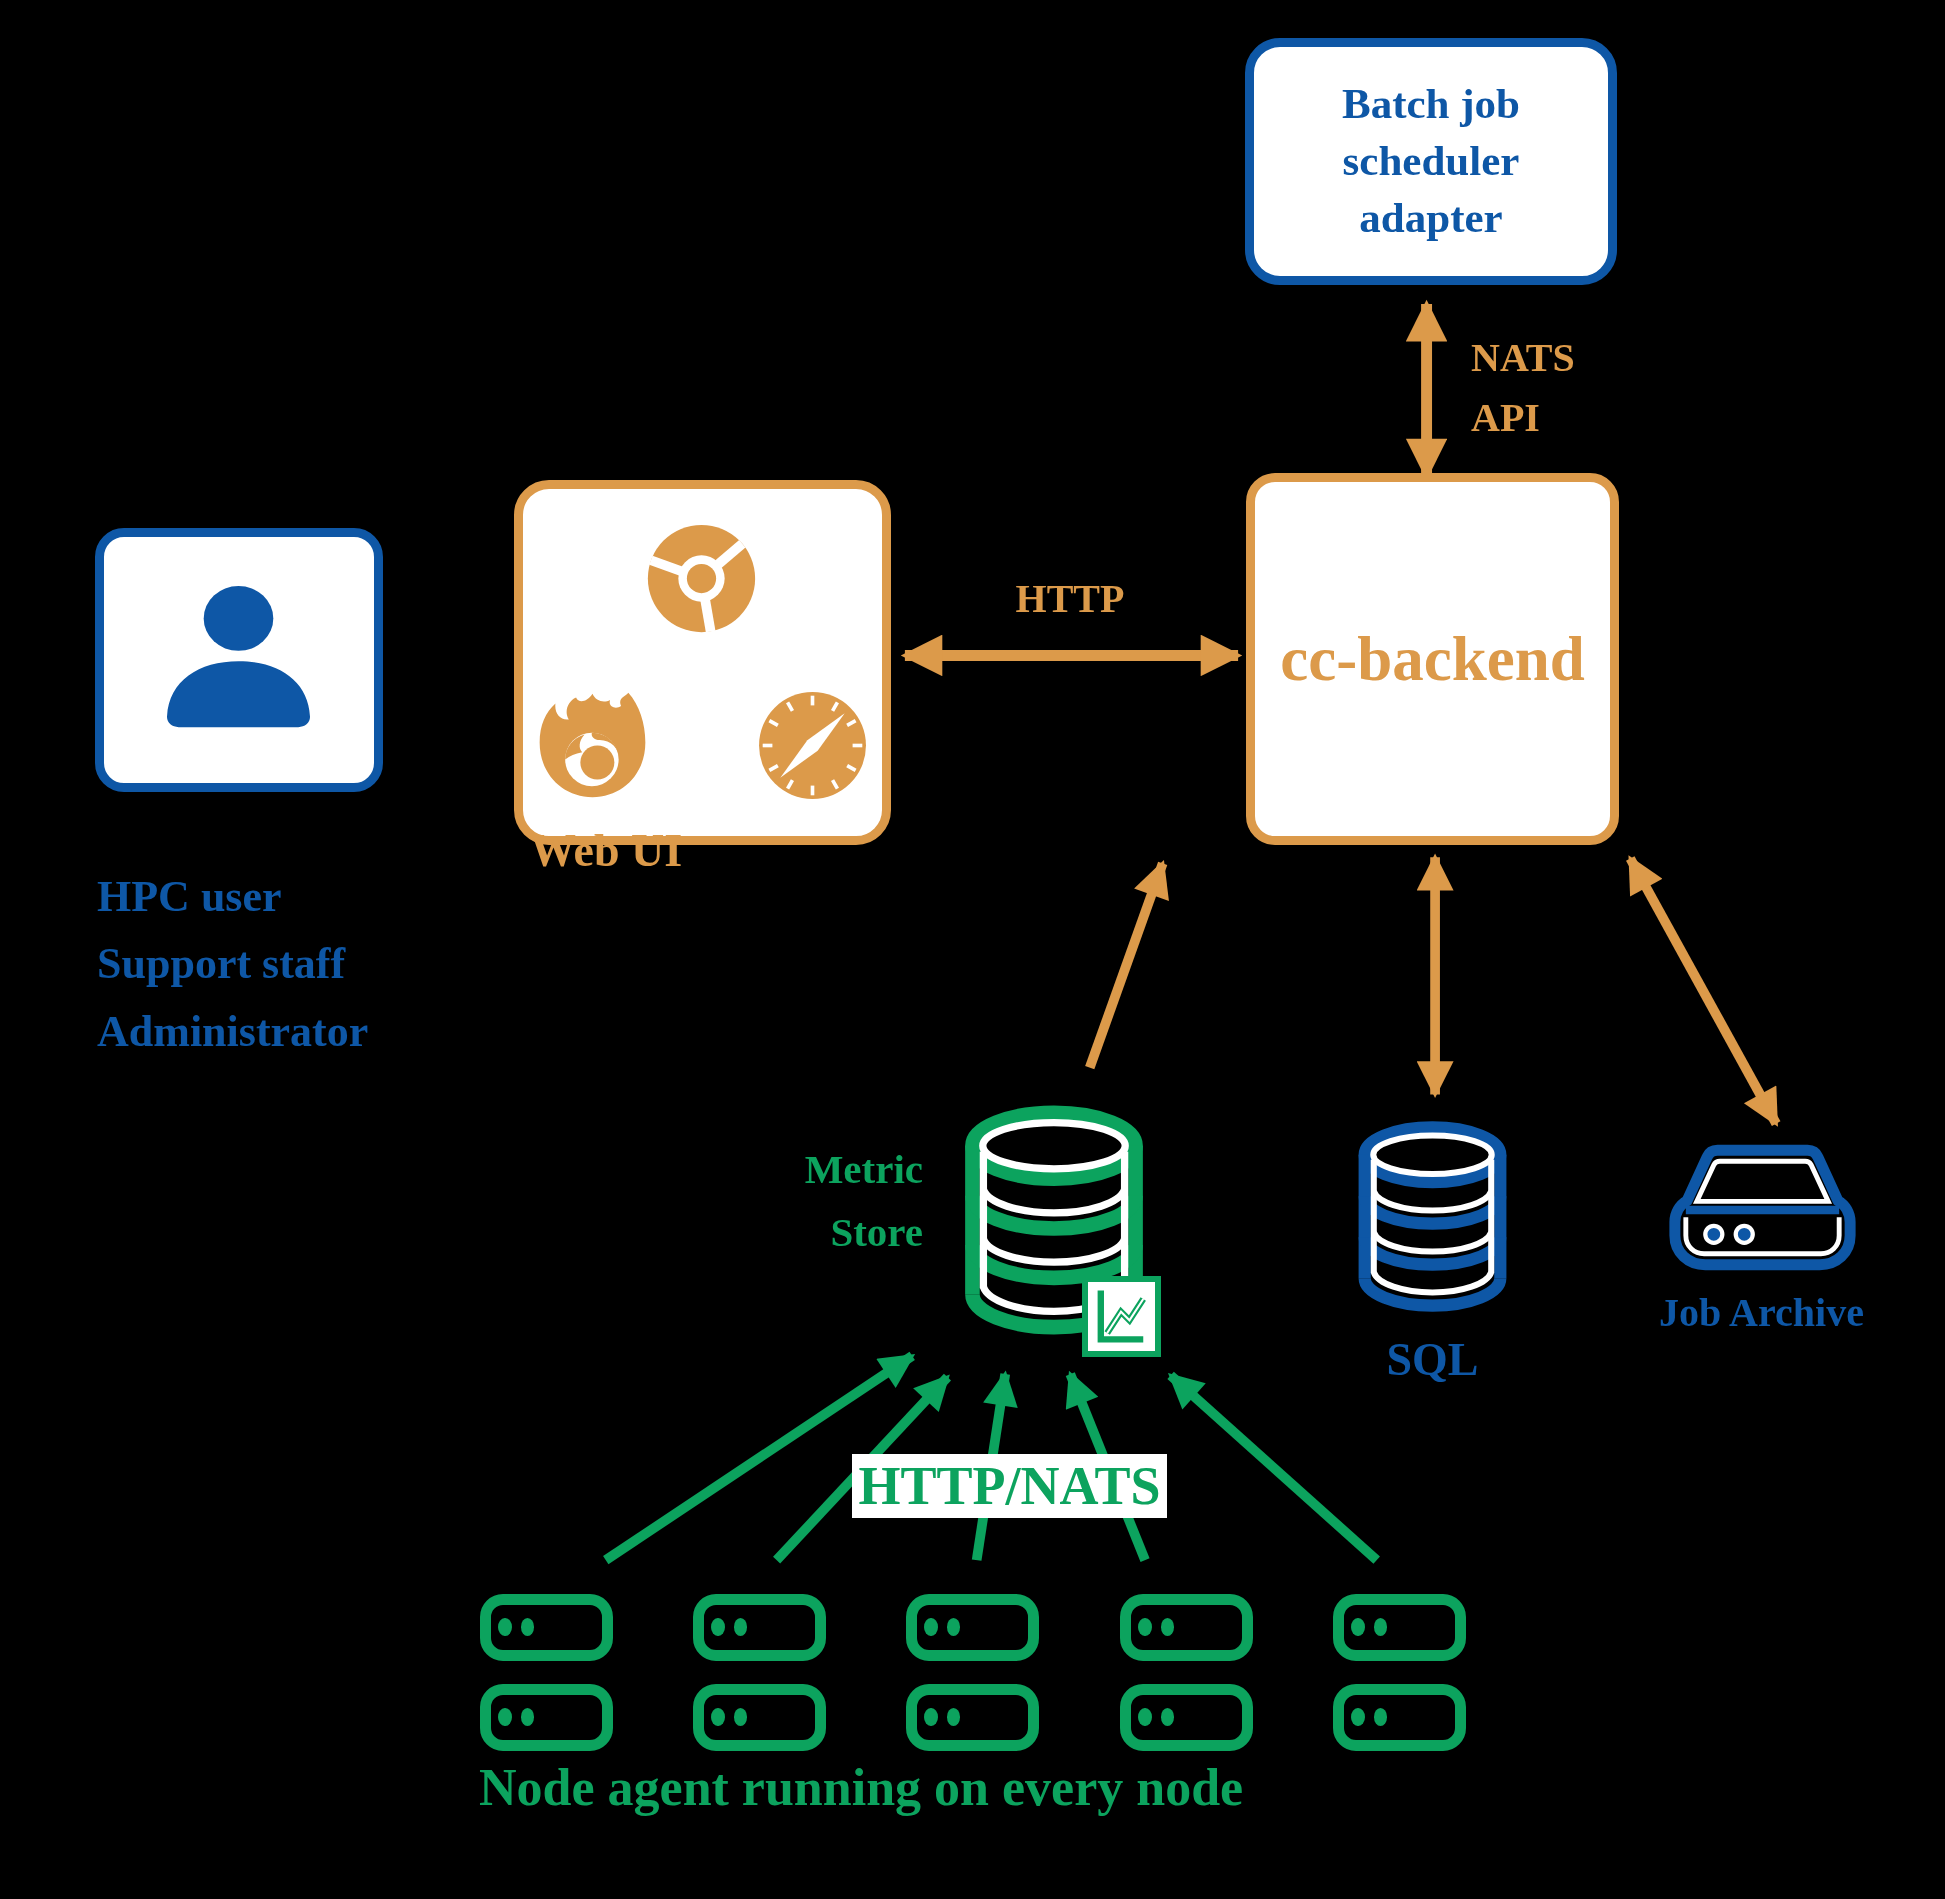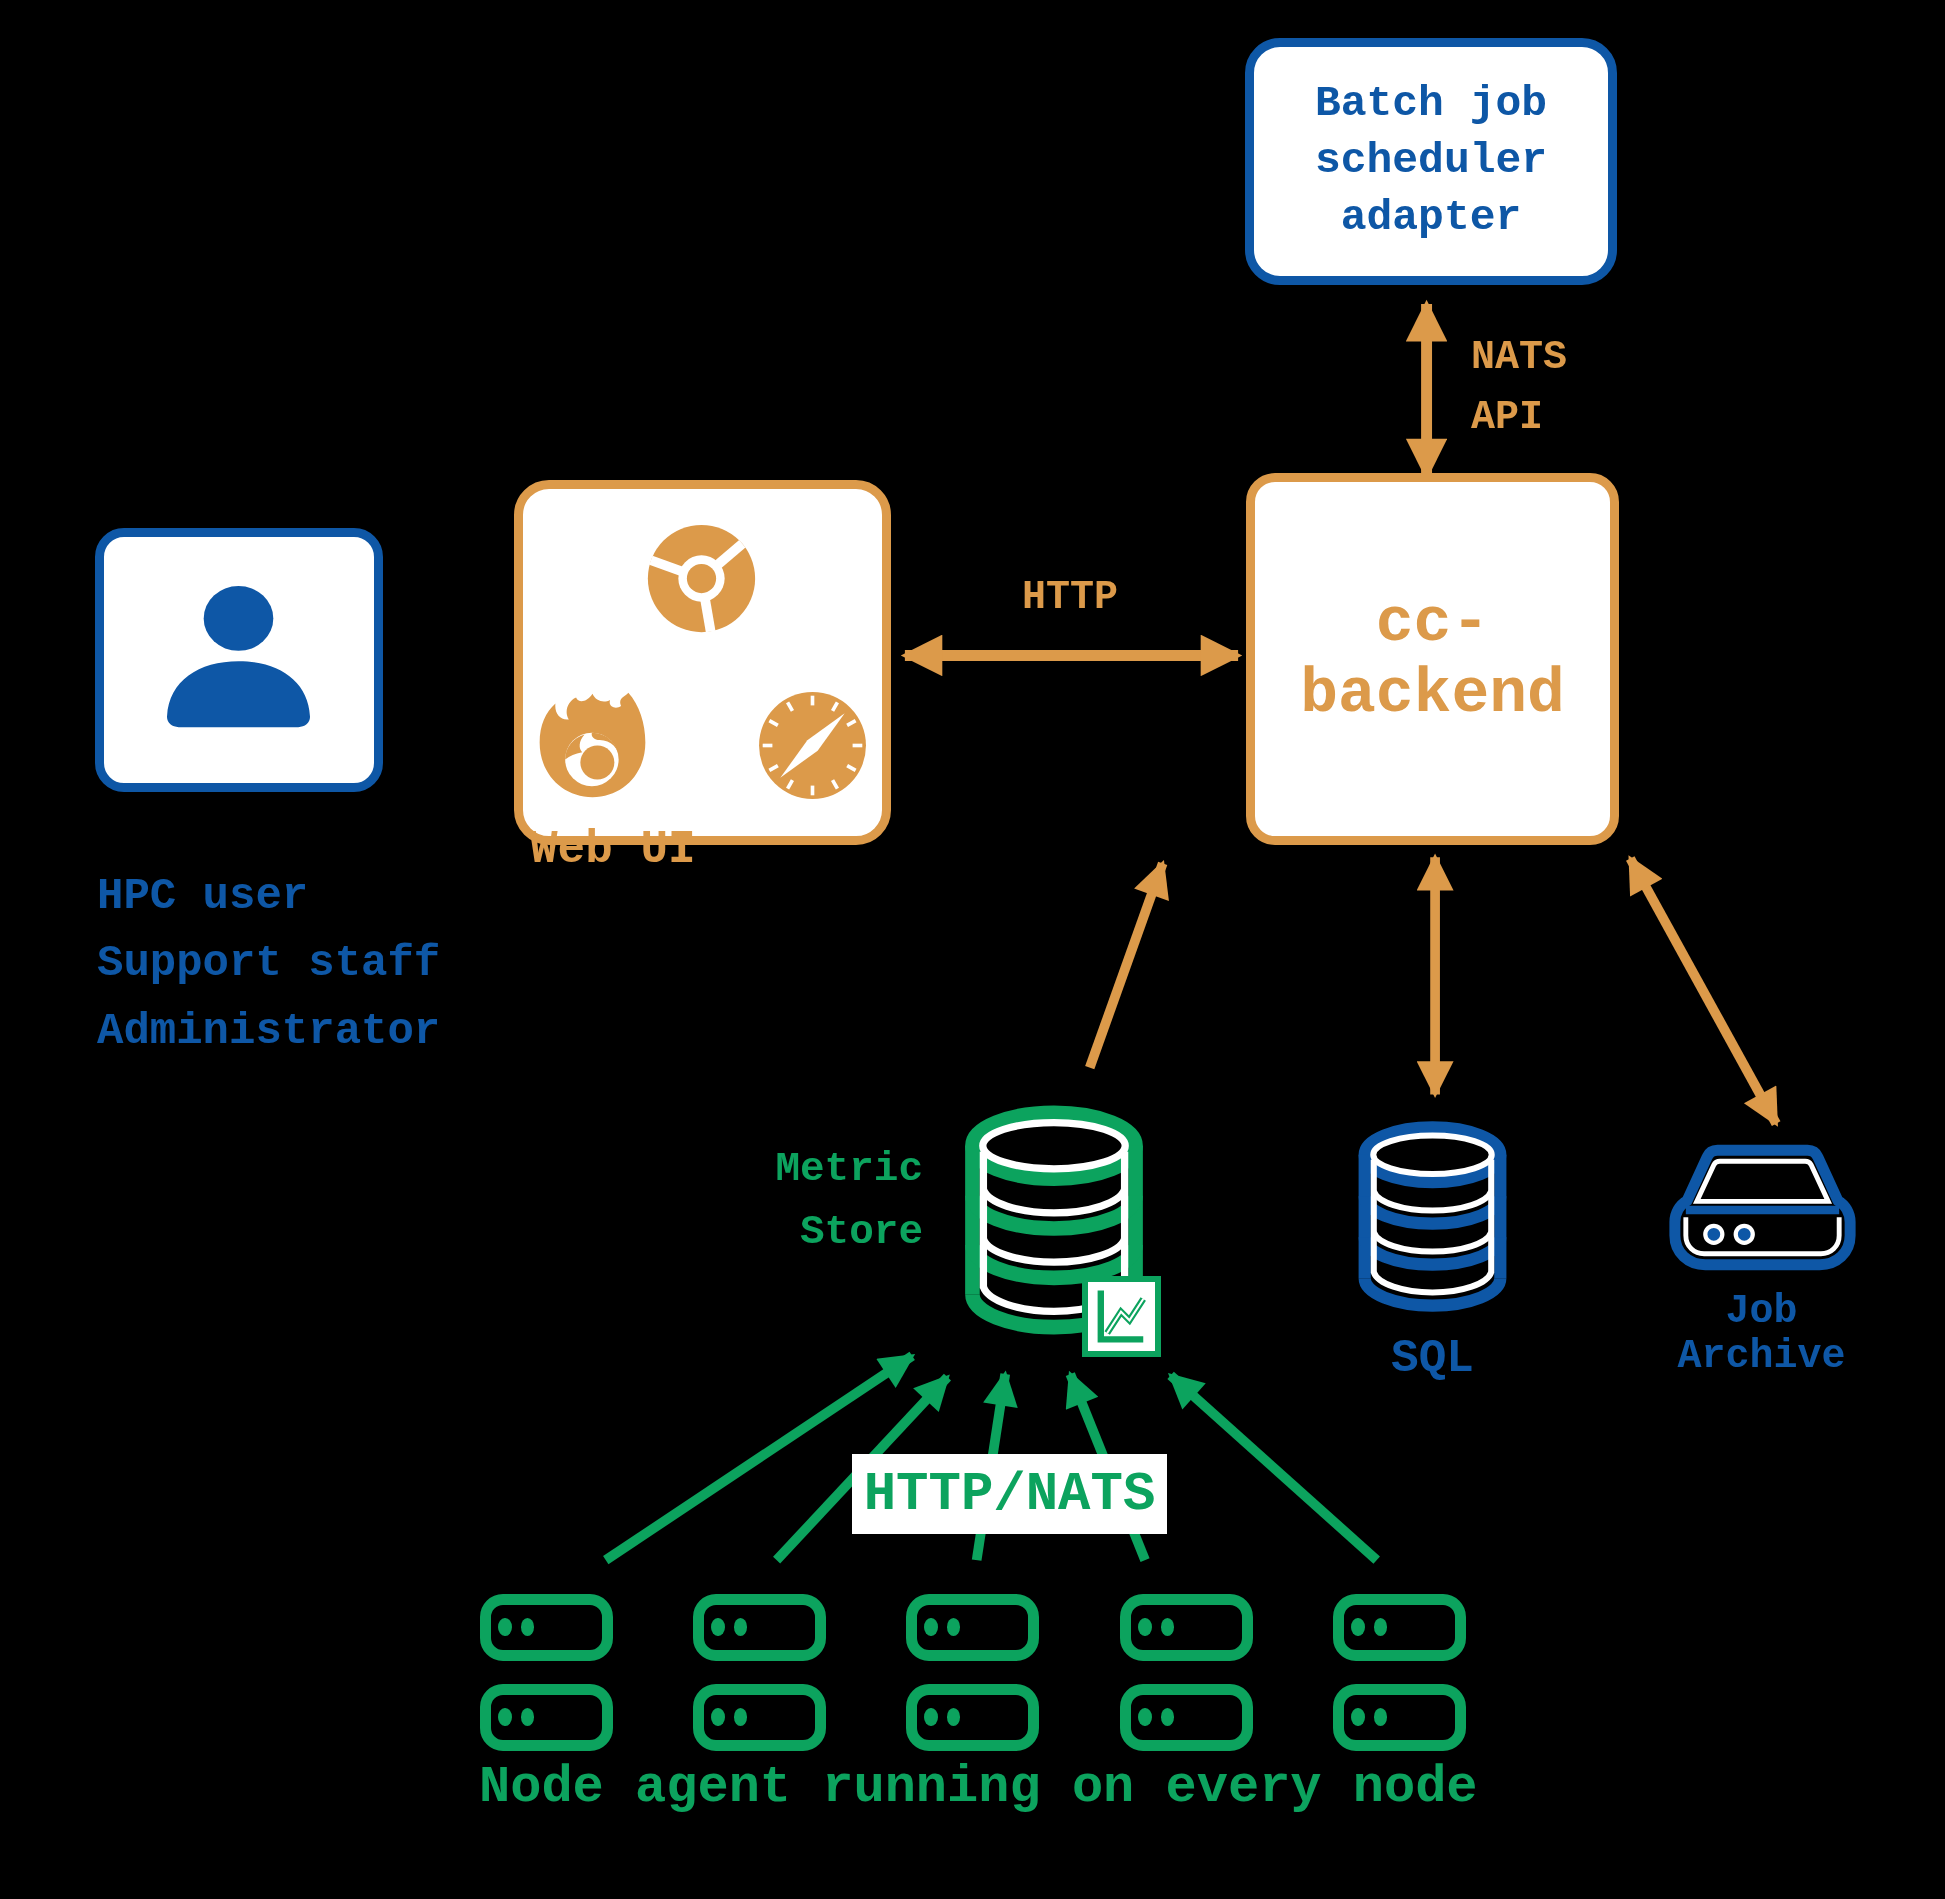--- a/index.html
+++ b/index.html
@@ -8,21 +8,21 @@
     --blue:#0E57A6;
     --white:#FFFFFF;
     --bg:#000000;
   }
   html,body{margin:0;padding:0;background:var(--bg);}
   #canvas{
     position:relative;
     width:1946px;height:1900px;
     background:var(--bg);
     overflow:hidden;
-    font-family:Liberation Mono, monospace;
+    font-family:Liberation Serif, serif;
   }
   .box{
     position:absolute;
     background:var(--white);
     box-sizing:border-box;
     display:flex;align-items:center;justify-content:center;
     text-align:center;
   }
   #batch-box{left:1245px;top:38px;width:372px;height:247px;border:9.7px solid var(--blue);border-radius:35px;}
   #cc-box{left:1246px;top:473px;width:373px;height:372px;border:9.7px solid var(--orange);border-radius:29px;}
@@ -40,21 +40,21 @@
   #http-label{left:900px;top:575px;width:340px;text-align:center;font-size:40px;}
   #graphql-label{left:900px;top:670px;width:340px;text-align:center;font-size:40px;}
   #web-label{left:530px;top:824px;font-size:46px;}
   #hpc-label{left:97px;top:863px;font-size:44px;line-height:1.53;}
   #metric-label{left:699px;top:1138px;width:224px;text-align:right;font-size:41px;line-height:1.54;}
   #sql-label{left:1351px;top:1333px;width:163px;text-align:center;font-size:46px;}
   #ja-label{left:1634px;top:1289px;width:255px;text-align:center;font-size:40px;}
   #node-caption{left:479px;top:1718px;font-size:52px;margin-top:40px;}
 
   #nats-label{
-    position:absolute;left:852px;top:1454px;width:315px;height:80px;
+    position:absolute;left:852px;top:1454px;width:315px;height:64px;
     background:var(--white);
     display:flex;align-items:center;justify-content:center;
     font-size:54px;font-weight:bold;color:var(--green);
   }
 
   .icon{position:absolute;}
   #chrome-icon{left:643px;top:520px;width:117px;height:117px;}
   #firefox-icon{left:536px;top:689px;width:113px;height:113px;}
   #safari-icon{left:756px;top:689px;width:113px;height:113px;}
   #person-icon{left:153px;top:578px;width:171px;height:164px;}

